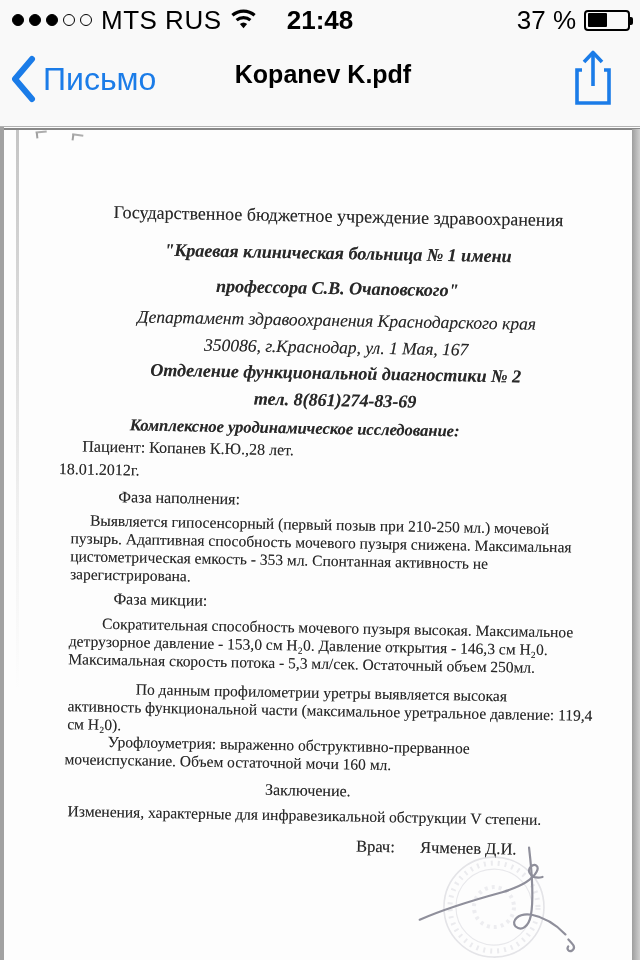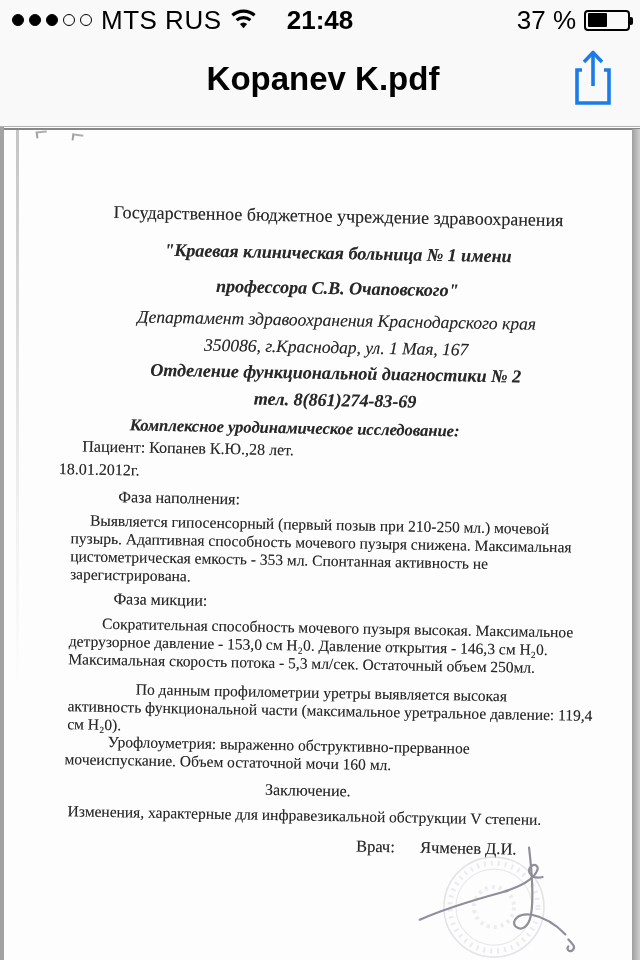--- a/index.html
+++ b/index.html
@@ -20,21 +20,21 @@
   .wifi{margin-left:8px;margin-top:2px;}
   .sb-time{position:absolute;left:0;right:0;text-align:center;font-size:26px;font-weight:600;}
   .sb-right{position:absolute;right:10px;top:0;height:40px;display:flex;align-items:center;gap:8px;}
   .sb-batt-label{font-size:26px;}
   .battery{position:relative;width:46px;height:21px;border:2px solid #000;border-radius:4px;box-sizing:border-box;}
   .battery .fill{position:absolute;left:1.5px;top:1.5px;bottom:1.5px;background:#000;border-radius:1px;}
   .battery .nub{position:absolute;right:-5px;top:5.5px;width:3px;height:8px;background:#000;border-radius:0 2px 2px 0;}
   .navbar{position:absolute;top:40px;left:0;width:640px;height:87px;}
   .back{position:absolute;left:10px;top:14px;display:flex;align-items:center;cursor:pointer;}
   .back-label{font-size:32px;margin-left:7px;}
-  .nav-title{position:absolute;left:100px;right:94px;top:20px;text-align:center;font-size:33px;font-weight:700;color:#000;white-space:nowrap;}
+  .nav-title{position:absolute;left:100px;right:94px;top:20px;text-align:center;font-size:25px;font-weight:700;color:#000;white-space:nowrap;}
   .share{position:absolute;right:24px;top:8px;cursor:pointer;}
   
   .docview{position:absolute;top:127px;left:0;width:640px;height:833px;background:#fdfdfd;overflow:hidden;}
   .edge-left{position:absolute;left:0;top:0;width:4px;height:833px;background:#a2a2a2;}
   .edge-top{position:absolute;left:4px;top:1px;width:636px;height:2px;background:#5f5f5f;opacity:.75;}
   .edge-right{position:absolute;right:0;top:2px;width:8px;height:831px;background:linear-gradient(90deg,#9e9e9e,#cfcfcf);}
   .fold-line{position:absolute;left:16px;top:3px;width:3px;height:560px;background:linear-gradient(180deg,rgba(150,150,150,.55),rgba(190,190,190,.18) 70%,rgba(190,190,190,0));}
   .staple{position:absolute;width:9px;height:5px;border-left:2px solid #8a8a8a;border-top:2px solid #9a9a9a;opacity:.8;}
   .st1{left:36px;top:4px;transform:rotate(-6deg);}
   .st2{left:72px;top:7px;transform:rotate(8deg);}
@@ -90,20 +90,26 @@
     <div class="sb-time">21:48</div>
     <div class="sb-right">
       <span class="sb-batt-label">37 %</span>
       <span class="battery">
         <span class="fill" style="width: 19.2px;"></span>
         <span class="nub"></span>
       </span>
     </div>
   </div>
   <div class="navbar">
+    <div class="back" style="color:#1b7ce8;">
+      <svg width="26" height="50" viewBox="0 0 26 50">
+        <path d="M22 5 L5 25 L22 45" fill="none" stroke="#1b7ce8" stroke-width="6" stroke-linecap="round" stroke-linejoin="round"></path>
+      </svg>
+      <span class="back-label">Письмо</span>
+    </div>
     <div class="nav-title">Kopanev K.pdf</div>
     <div class="share">
       <svg width="46" height="62" viewBox="0 0 46 62">
         <path d="M12 22 H7 V55 H39 V22 H34" fill="none" stroke="#1b7ce8" stroke-width="3.6"></path>
         <path d="M23 38 V6" fill="none" stroke="#1b7ce8" stroke-width="3.6"></path>
         <path d="M14 14 L23 4.5 L32 14" fill="none" stroke="#1b7ce8" stroke-width="3.6" stroke-linejoin="round"></path>
       </svg>
     </div>
   </div>
 </div>

